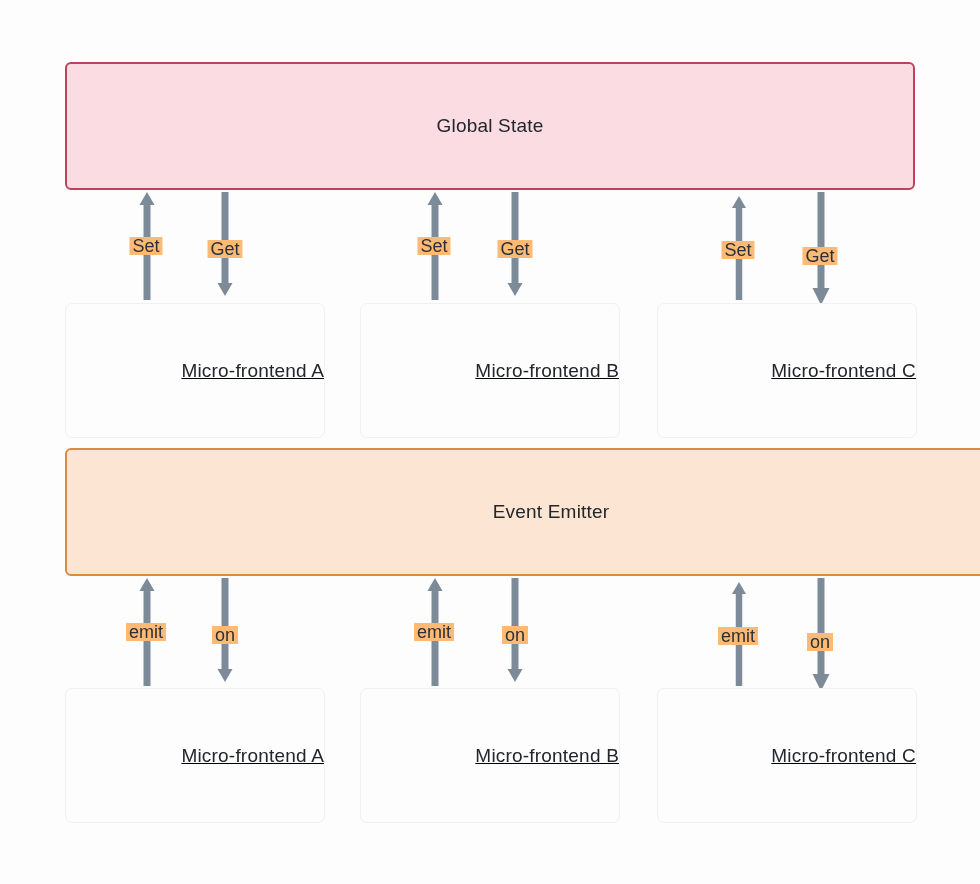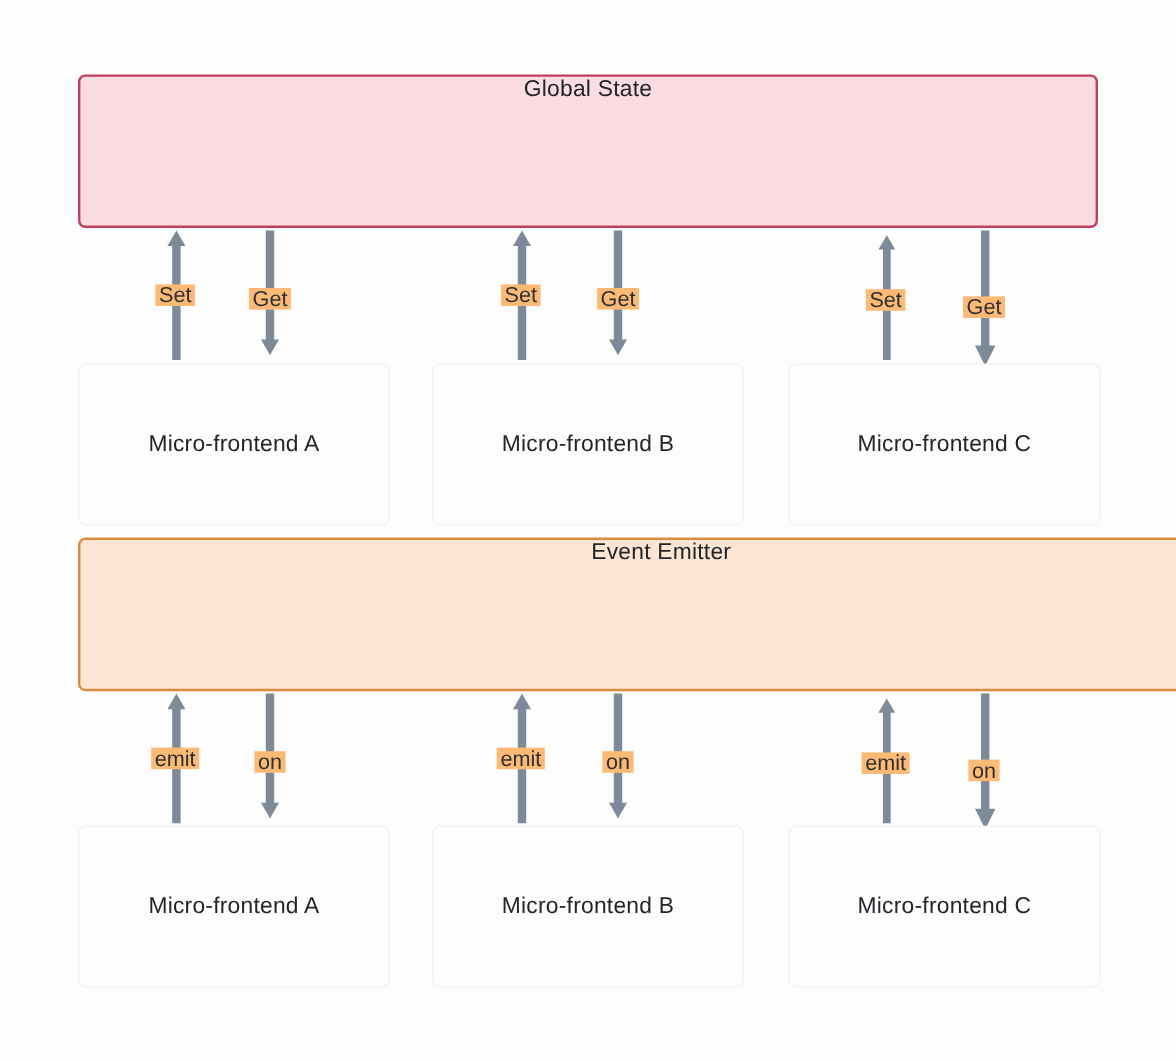--- a/index.html
+++ b/index.html
@@ -17,20 +17,21 @@
     background: #fdfdfd;
     overflow: hidden;
   }
 
   
   .band {
     position: absolute;
     box-sizing: border-box;
     border-radius: 6px;
     display: flex;
+    align-items: center;
     justify-content: center;
   }
   .band-label {
     font-size: 19px;
     color: #22262b;
     letter-spacing: .2px;
   }
 
   #global-state {
     left: 65px;
@@ -53,21 +54,22 @@
   .mf-card {
     position: absolute;
     box-sizing: border-box;
     width: 260px;
     height: 135px;
     background: #fdfdfd;
     border: 1px solid #f1f1f3;
     border-radius: 7px;
     display: flex;
     align-items: center;
-    justify-content: center;
+    justify-content: flex-end;
+    text-decoration: underline;
   }
   .mf-label {
     font-size: 19px;
     color: #22262b;
     letter-spacing: .2px;
   }
 
   
   .arrow {
     position: absolute;

